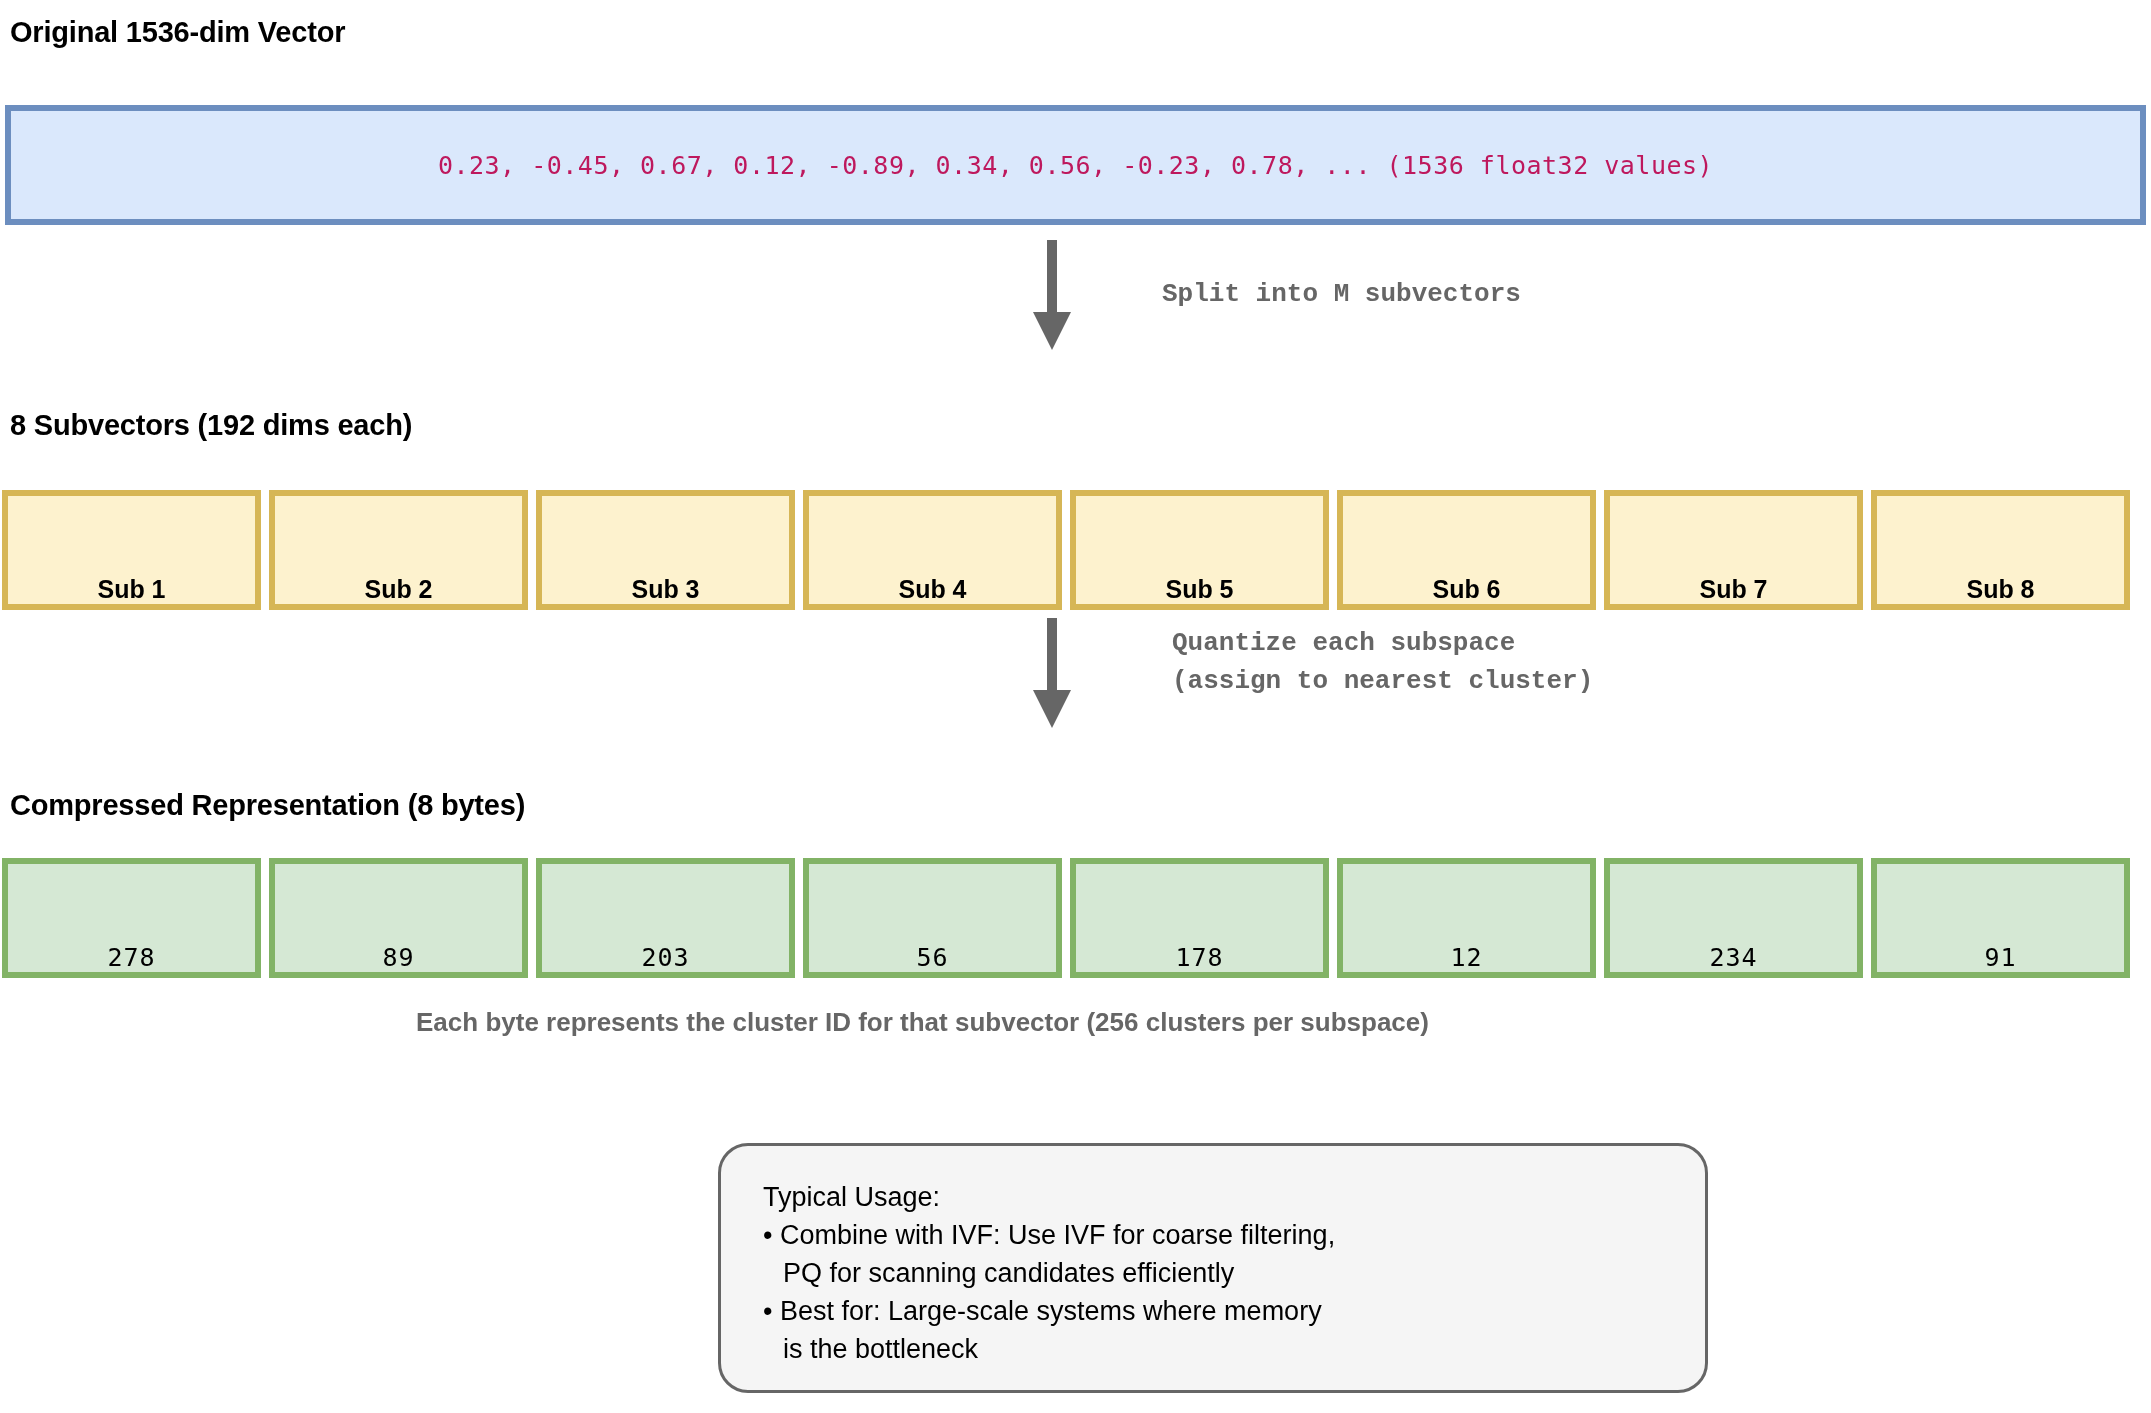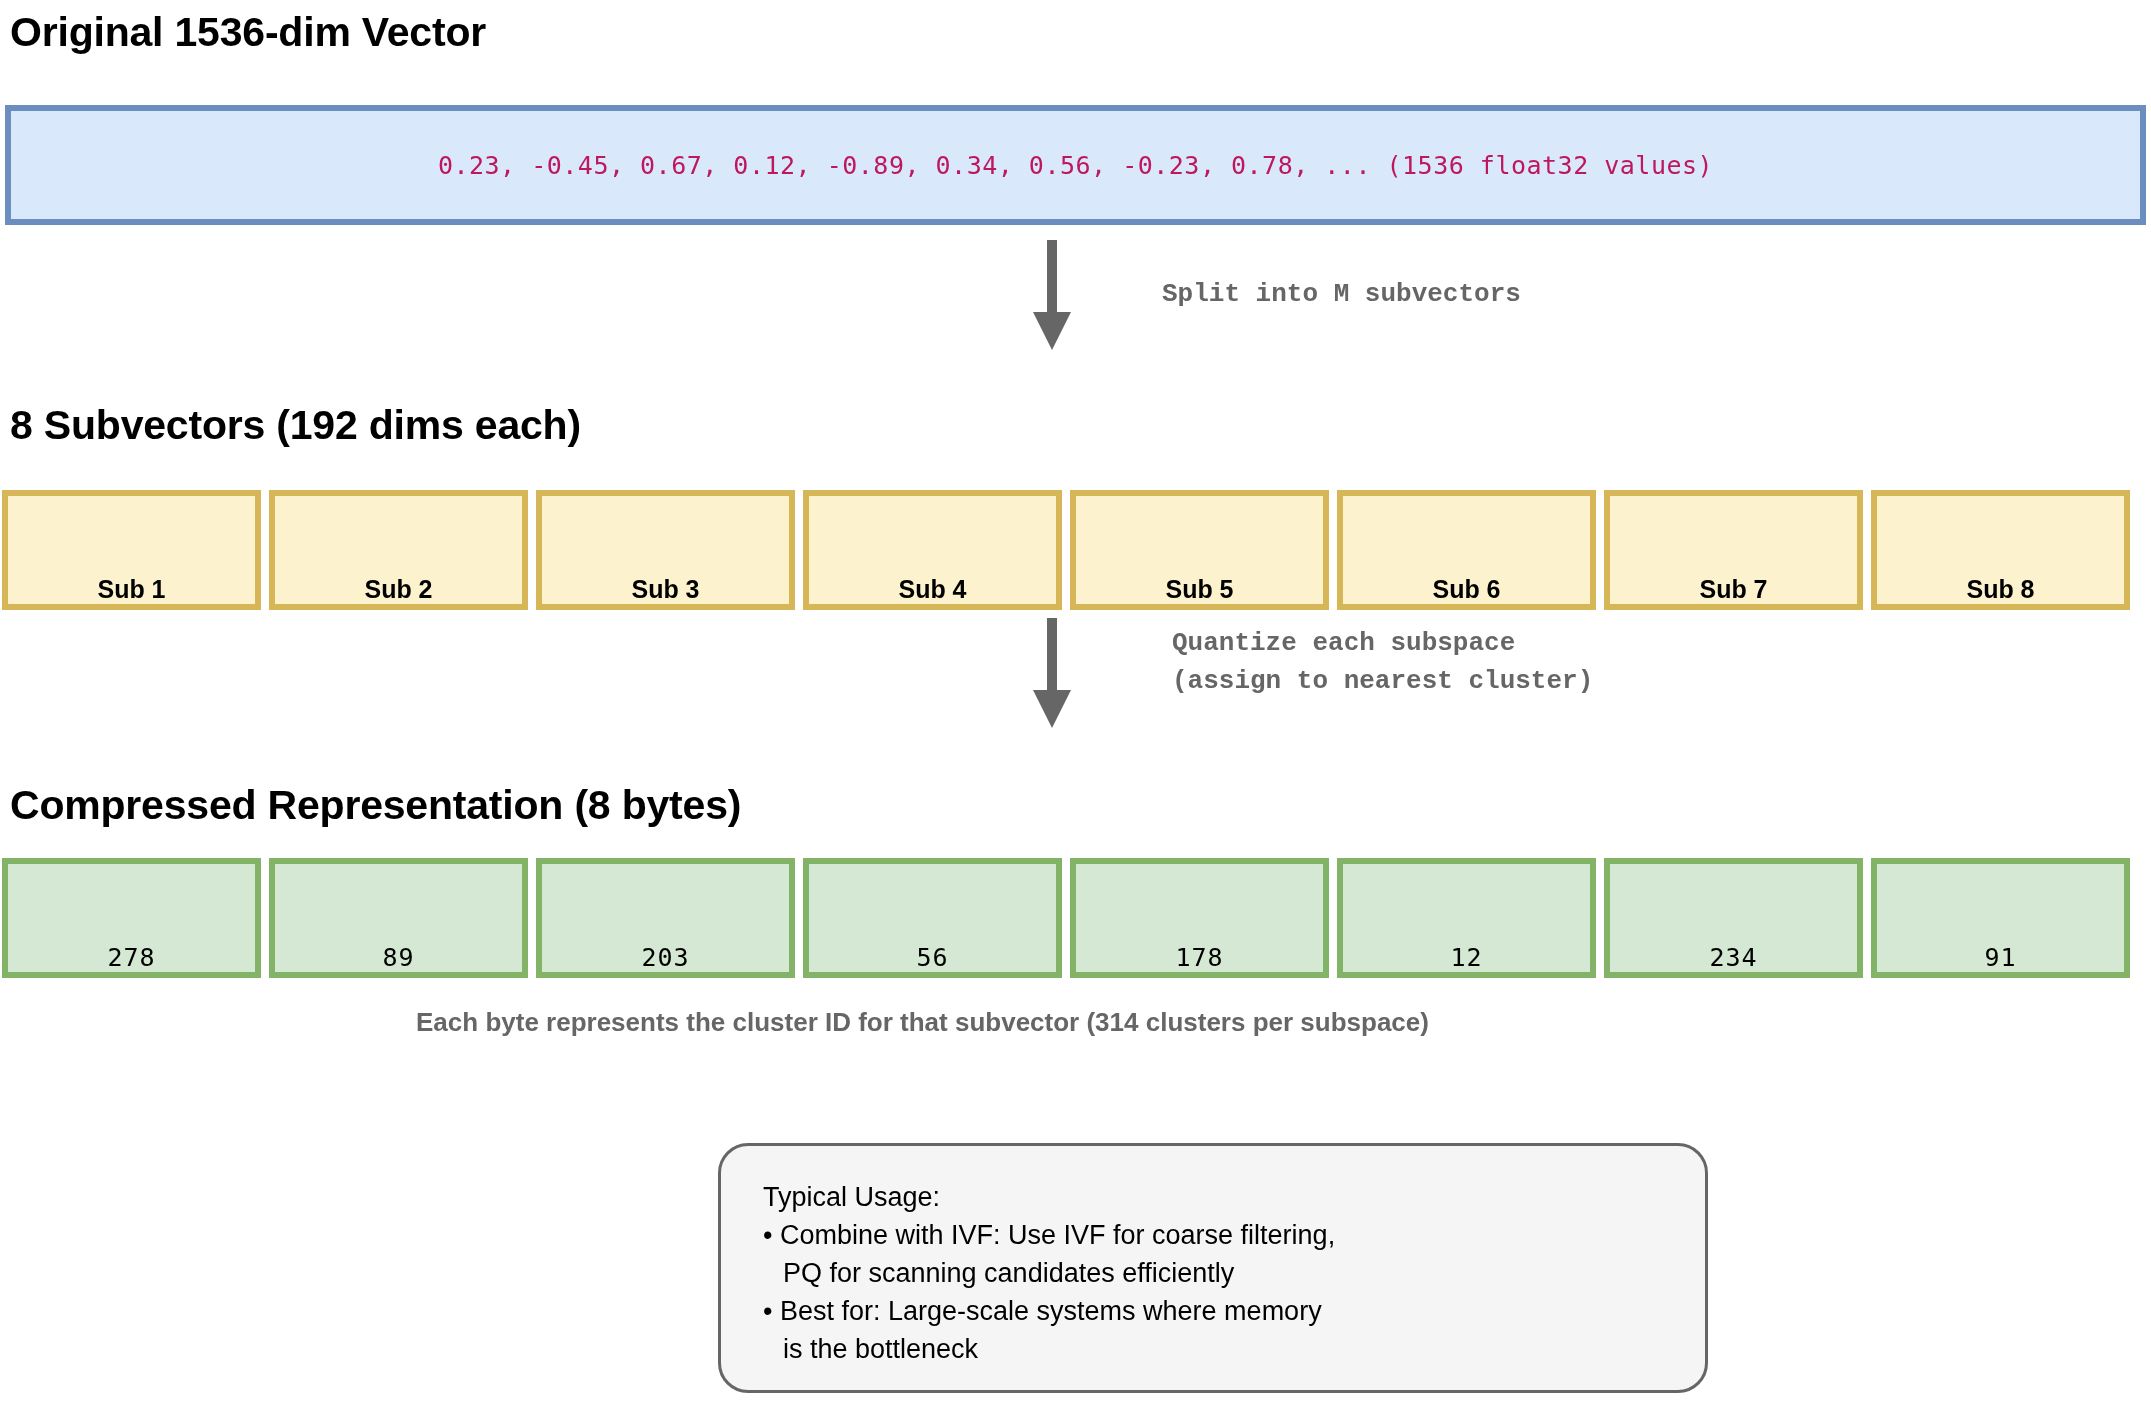--- a/index.html
+++ b/index.html
@@ -22,21 +22,21 @@
     width: 2151px;
     height: 1413px;
   }
 
   
   .heading {
     position: absolute;
     left: 10px;
     font-family: "Liberation Sans", sans-serif;
     font-weight: bold;
-    font-size: 41px;
+    font-size: 29px;
     line-height: 36px;
     color: #000000;
     white-space: nowrap;
     letter-spacing: -0.2px;
   }
   #heading-original   { top: 14px; }
   #heading-subvectors { top: 407px; }
   #heading-compressed { top: 787px; }
 
   
@@ -246,21 +246,21 @@
       <span class="cell-label-byte">12</span>
     </div>
     <div class="cell byte">
       <span class="cell-label-byte">234</span>
     </div>
     <div class="cell byte">
       <span class="cell-label-byte">91</span>
     </div>
   </div>
 
-  <div id="caption-bytes">Each byte represents the cluster ID for that subvector (314 clusters per subspace)</div>
+  <div id="caption-bytes">Each byte represents the cluster ID for that subvector (256 clusters per subspace)</div>
 
   <div id="note-box">
     <div class="note-line">Typical Usage:</div>
     <div class="note-line note-bullet">• Combine with IVF: Use IVF for coarse filtering,</div>
     <div class="note-line note-cont">PQ for scanning candidates efficiently</div>
     <div class="note-line note-bullet">• Best for: Large-scale systems where memory</div>
     <div class="note-line note-cont">is the bottleneck</div>
   </div>
 
 </div>

